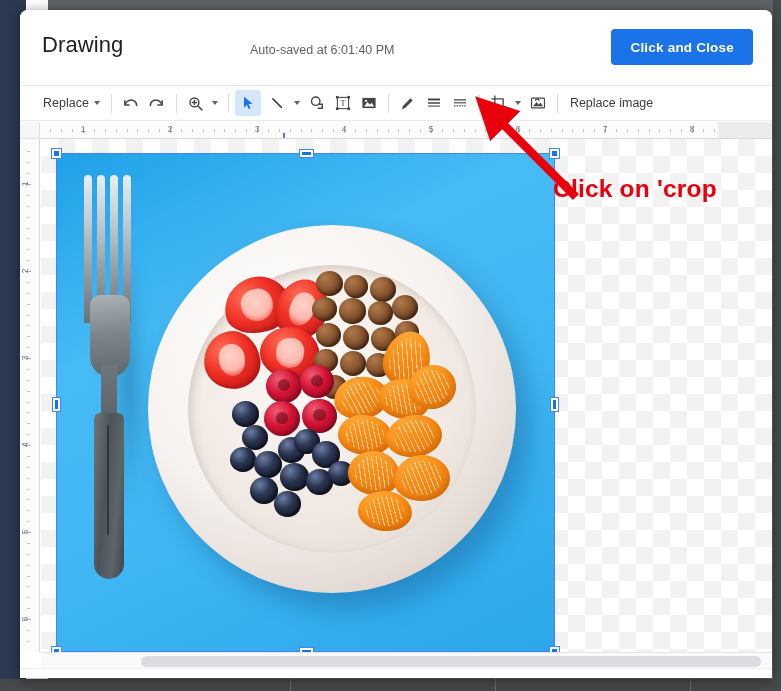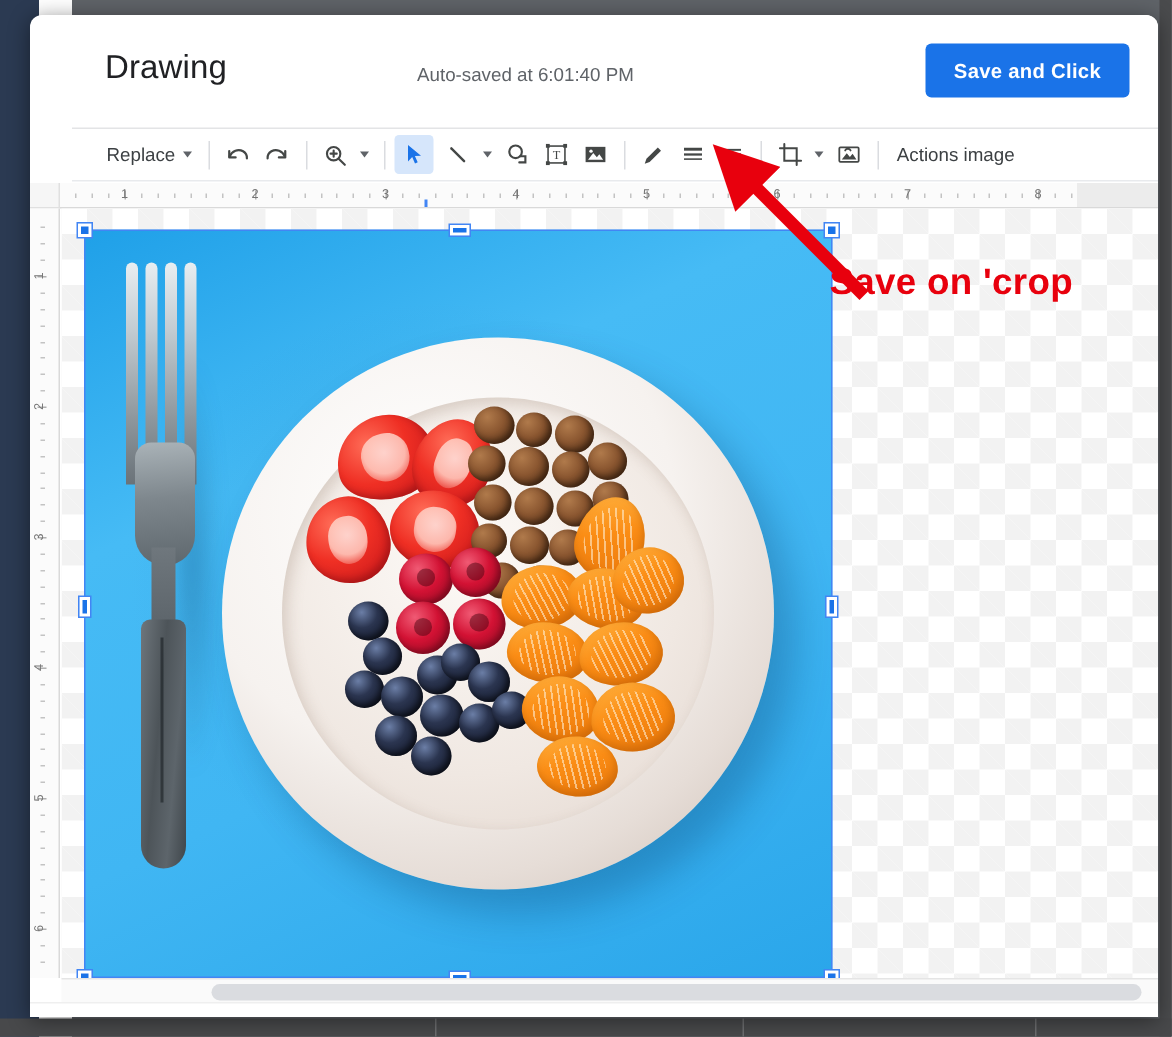--- a/index.html
+++ b/index.html
@@ -48,21 +48,20 @@
 
   
   #drawing-dialog {
     position: absolute;
     left: 20px; top: 10px;
     width: 752px; height: 668px;
     background: #ffffff;
     border-radius: 8px 8px 0 0;
     box-shadow: 0 2px 14px rgba(0,0,0,.45);
     overflow: hidden;
-    padding-left: 28px;
   }
 
   
   #dialog-header {
     position: relative;
     height: 76px;
     border-bottom: 1px solid #e3e4e6;
     background: #fff;
   }
   #dialog-title {
@@ -337,21 +336,21 @@
     <div class="bg-tick-v" style="left:495px;"></div>
     <div class="bg-tick-v" style="left:690px;"></div>
   </div>
 </div>
 
 <div id="drawing-dialog">
 
   <div id="dialog-header">
     <div id="dialog-title">Drawing</div>
     <div id="autosave-status">Auto-saved at 6:01:40 PM</div>
-    <button id="save-close-button">Save and Click</button>
+    <button id="save-close-button">Click and Close</button>
   </div>
 
   <div id="toolbar">
 
     <div class="tb-item" id="actions-menu">
       <span>Replace</span>
       <span style="display:inline-block;width:0;height:0;border-left:3.5px solid transparent;border-right:3.5px solid transparent;border-top:4px solid #5f6368;"></span>
     </div>
 
     <div class="tb-sep"></div>
@@ -467,21 +466,21 @@
     <div class="tb-item tb-btn">
       <svg width="18" height="18" viewBox="0 0 24 24" fill="none" stroke="#444746" stroke-width="1.6">
         <rect x="3.4" y="5.6" width="17.2" height="13" rx="1"></rect>
         <path d="M5.6 16.4 L10 10.8 L12.8 14.2 L15.2 11.4 L18.6 16.4 Z" fill="#444746" stroke="none"></path>
         <path d="M8.6 8.4 C9.6 6.4 12.4 6.4 13.4 8.4" stroke-linecap="round"></path>
       </svg>
     </div>
 
     <div class="tb-sep"></div>
 
-    <div class="tb-item" id="replace-image-button">Actions image</div>
+    <div class="tb-item" id="replace-image-button">Replace image</div>
   </div>
 
   <div id="ruler-corner"></div>
 
   <div id="ruler-h">
     <div id="ruler-h-ticks">
         <div class="tick-s" style="left: 10.375px;"></div>
         <div class="tick-s" style="left: 21.25px;"></div>
         <div class="tick-s" style="left: 32.125px;"></div>
         <div class="tick-m" style="left: 43px;"></div>
@@ -741,15 +740,15 @@
 <div id="annotation-layer">
   <svg width="781" height="691" style="position:absolute;inset:0;">
     <defs>
       <marker id="arrowhead" markerWidth="5" markerHeight="5" refX="2.2" refY="2.5" orient="auto">
         <path d="M 0 0 L 5 2.5 L 0 5 z" fill="#e8000d"></path>
       </marker>
     </defs>
     <line x1="576" y1="197" x2="492" y2="113" stroke="#e8000d" stroke-width="8.5" marker-end="url(#arrowhead)"></line>
   </svg>
   <div id="annotation-text">
-    <div>Save on 'crop</div>
+    <div>Click on 'crop</div>
   </div>
 </div>
 
 </body></html>

